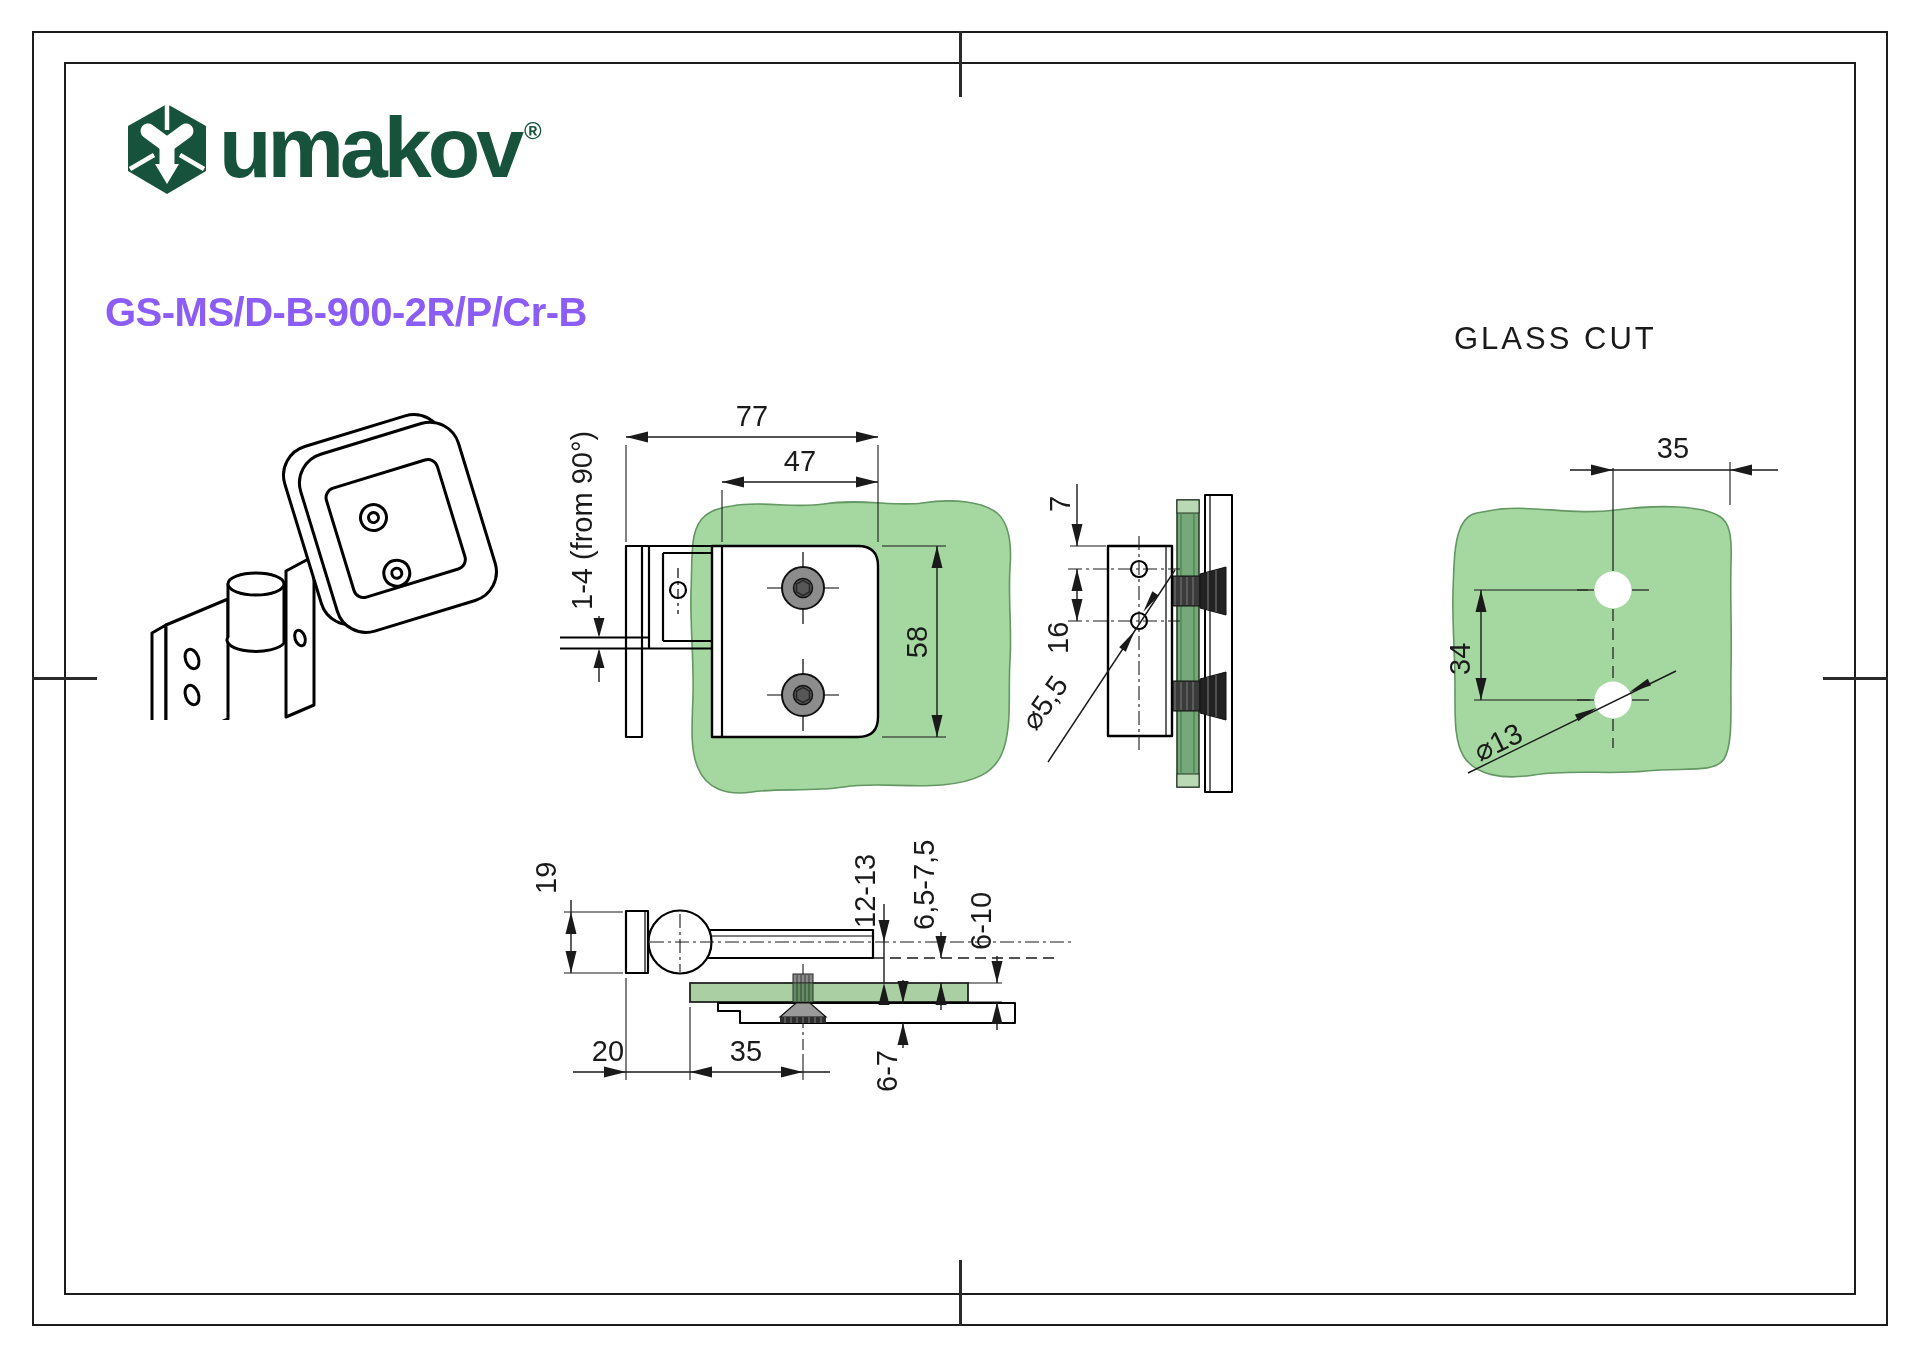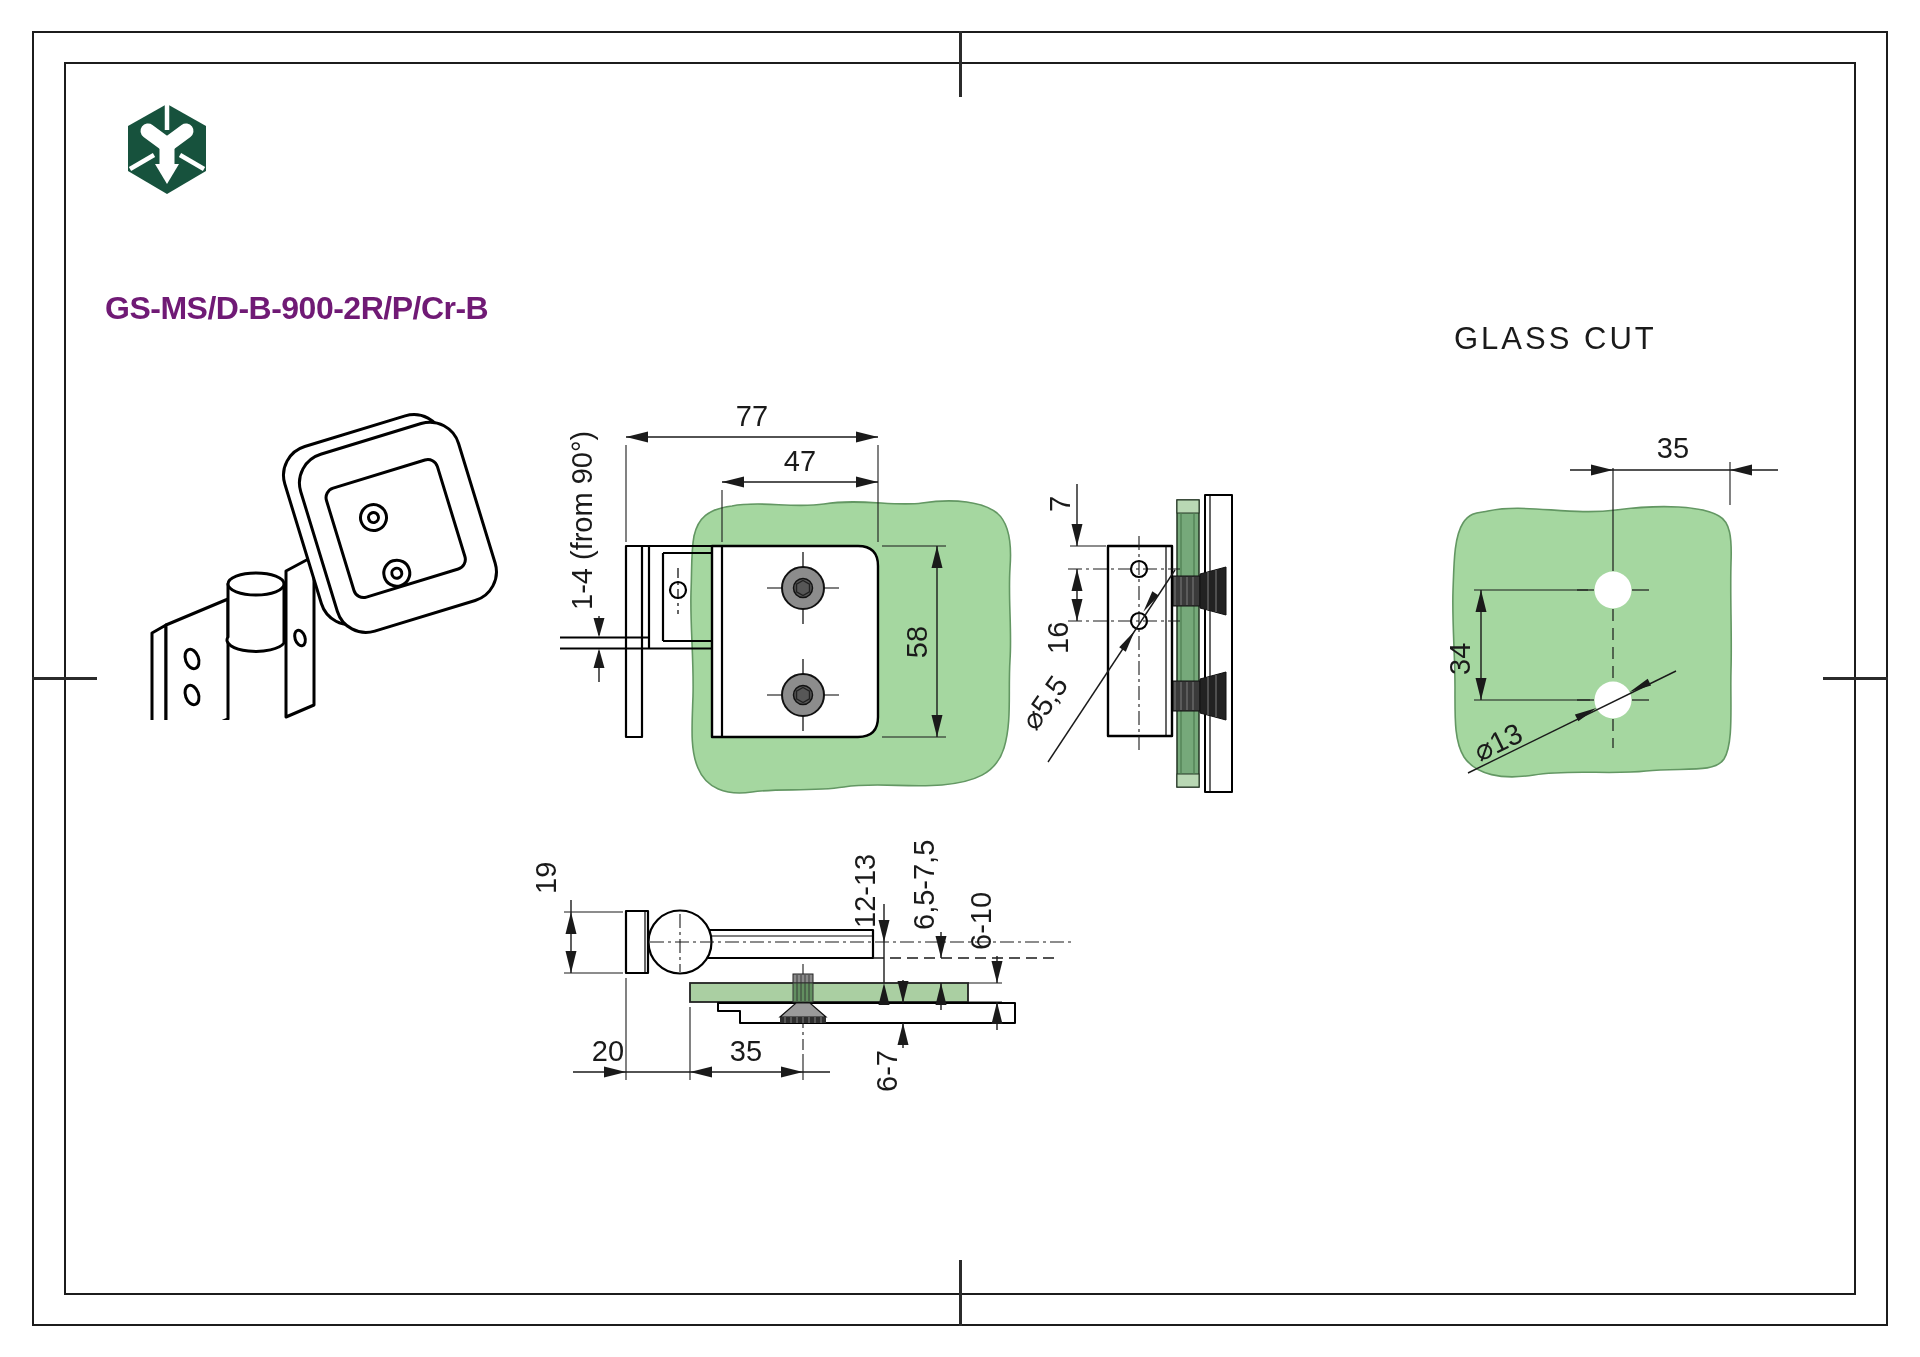--- a/index.html
+++ b/index.html
@@ -4,22 +4,22 @@
 <style>
   html,body{margin:0;padding:0;background:#fff;}
   #canvas{position:relative;width:1920px;height:1357px;background:#ffffff;overflow:hidden;
           font-family:"Liberation Sans",sans-serif;}
   .frame{position:absolute;border:2px solid #1c1c1c;}
   .tick{position:absolute;background:#2b2b2b;}
   .abs{position:absolute;}
   #logo-text{position:absolute;left:219px;top:104px;color:#17523d;font-weight:bold;
              font-size:86px;line-height:1;letter-spacing:-4px;}
   #logo-text sup{font-size:24px;letter-spacing:0;vertical-align:38px;margin-left:4px;}
-  #product-code{position:absolute;left:105px;top:290px;color:#701a75;font-weight:bold;
-                font-size:32px;letter-spacing:-0.5px;}
+  #product-code{position:absolute;left:105px;top:290px;color:#8b5cf6;font-weight:bold;
+                font-size:40px;letter-spacing:-0.5px;}
   svg text{font-family:"Liberation Sans",sans-serif;font-size:29px;fill:#1a1a1a;}
   svg .dim{stroke:#1a1a1a;stroke-width:1.4;fill:none;}
   svg .ext{stroke:#1a1a1a;stroke-width:1.1;fill:none;}
   svg .arr{fill:#1a1a1a;stroke:none;}
   svg .part{fill:#ffffff;stroke:#000;stroke-width:2.2;stroke-linejoin:round;}
   svg .thin{stroke:#000;stroke-width:1.2;fill:none;}
   svg .cl{stroke:#1a1a1a;stroke-width:1.1;fill:none;stroke-dasharray:14,4,3,4;}
 </style>
 </head>
 <body>
@@ -41,20 +41,21 @@
         <path d="M45,43 L64,29"></path>
         <path d="M45,43 L45,66"></path>
     </g>
     <polygon points="45,82 33,62 57,62" fill="#ffffff"></polygon>
     <g stroke="#ffffff" stroke-width="4.5" fill="none">
       <path d="M45,2 L45,28"></path>
         <path d="M8,67 L32,53"></path>
         <path d="M82,67 L58,53"></path>
     </g>
   </svg>
+  <div id="logo-text"><span>umakov</span><sup>®</sup></div>
 
   <div id="product-code">GS-MS/D-B-900-2R/P/Cr-B</div>
 
   <svg class="abs" style="left:130px;top:375px;" width="380" height="345" viewBox="0 0 380 345">
     <g fill="#ffffff" stroke="#000" stroke-width="3" stroke-linejoin="round" stroke-linecap="round">
 
       <g>
         <polygon points="22,258 36,250 36,370 22,377"></polygon>
         <polygon points="36,250 98,224 98,344 36,370"></polygon>
         <ellipse cx="62" cy="284" rx="6.5" ry="10" transform="rotate(-20 62 284)"></ellipse>

